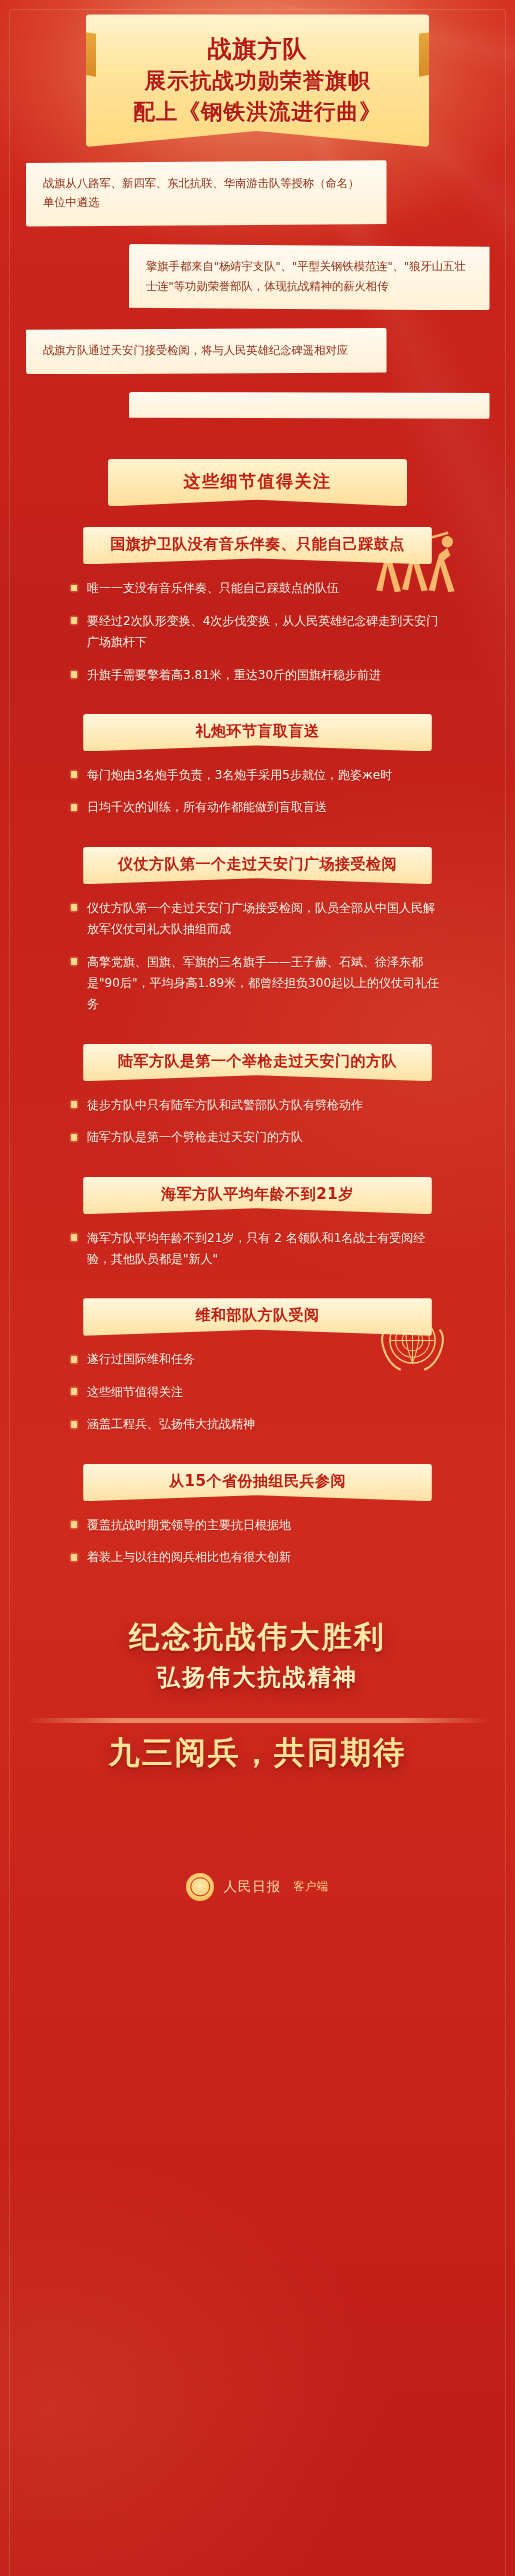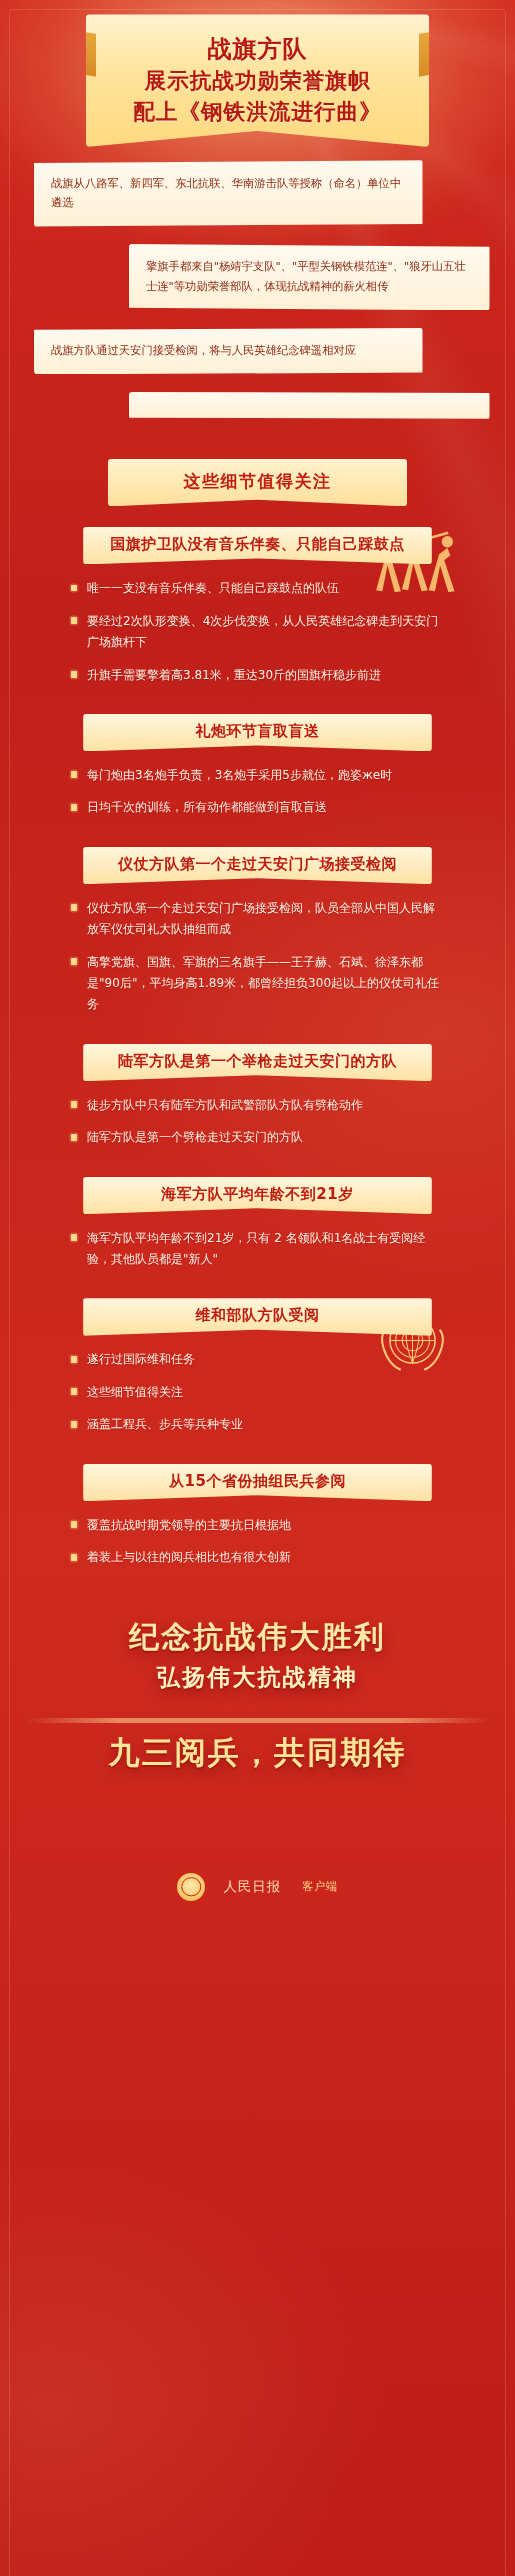--- a/index.html
+++ b/index.html
@@ -82,21 +82,21 @@
     background:linear-gradient(180deg,#fffaf0 0%,#fff1d6 100%);
     border-radius:3.1px;
     box-shadow:0 5.2px 11.3px rgba(100,12,6,0.30);
     padding:13.4px 17.5px;
     box-sizing:border-box;
     color:#8d2b14;
     font-size:11.3px;
     line-height:1.75;
     font-family:"DejaVu Sans","Liberation Sans",sans-serif;
   }
-  .flagcard.left{width:389px;margin-left:8px;margin-bottom:17.5px;
+  .flagcard.left{width:361px;margin-left:0;margin-bottom:17.5px;
     clip-path:polygon(0 4%,100% 0,100% 96%,0 100%);}
   .flagcard.right{width:361px;margin-left:103px;margin-bottom:17.5px;
     clip-path:polygon(0 0,100% 4%,100% 100%,0 96%);}
   .flagcard .pole{
     position:absolute;top:-5.2px;width:5.2px;height:calc(100% + 24px);
     background:linear-gradient(180deg,#f6c96a,#c98b2b);
     border-radius:2.6px;
   }
   .flagcard.left .pole{left:-8.2px;}
   .flagcard.right .pole{right:-8.2px;}
@@ -178,21 +178,21 @@
   .ink-band{
     width:464px;height:5.2px;margin:23px auto 0;
     background:linear-gradient(90deg,rgba(255,220,150,0) 0%,rgba(255,220,150,.55) 20%,rgba(255,220,150,.55) 80%,rgba(255,220,150,0) 100%);
     border-radius:2.6px;
   }
 
   
   .footer{
     width:515px;margin-top:77px;padding:20.6px 0 31px;text-align:center;
   }
-  .footer-inner{display:inline-flex;align-items:center;gap:18px;}
+  .footer-inner{display:inline-flex;align-items:center;gap:9px;}
   .pd-mark{
     width:28px;height:28px;border-radius:50%;
     background:radial-gradient(circle at 50% 45%, #ffe9b0 0%, #f6c96a 60%, #e0a23a 100%);
     display:inline-block;position:relative;
   }
   .pd-mark:after{
     content:"";position:absolute;left:50%;top:50%;transform:translate(-50%,-50%);
     width:17.5px;height:17.5px;border-radius:50%;
     border:1.5px solid #c9241d;
   }
@@ -322,21 +322,21 @@
         <path d="M75 31 Q100 55 75 119 Q50 55 75 31z" fill="none" stroke="#ffd27a" stroke-width="2"></path>
         <path d="M18 88 q10 34 34 44 M132 88 q-10 34 -34 44" fill="none" stroke="#ffd27a" stroke-width="4"></path>
         <path d="M18 88 q-6 -22 4 -34 M132 88 q6 -22 -4 -34" fill="none" stroke="#ffd27a" stroke-width="4"></path>
       </svg>
       <div class="block-head">
         <span>维和部队方队受阅</span>
       </div>
       <ul class="bullets">
         <li>遂行过国际维和任务</li>
         <li>这些细节值得关注</li>
-        <li>涵盖工程兵、步兵等兵种专业</li>
+        <li>涵盖工程兵、弘扬伟大抗战精神</li>
       </ul>
     </div>
 
     <div class="block">
       <div class="block-head">
         <span>从15个省份抽组民兵参阅</span>
       </div>
       <ul class="bullets">
         <li>覆盖抗战时期党领导的主要抗日根据地</li>
         <li>着装上与以往的阅兵相比也有很大创新</li>

